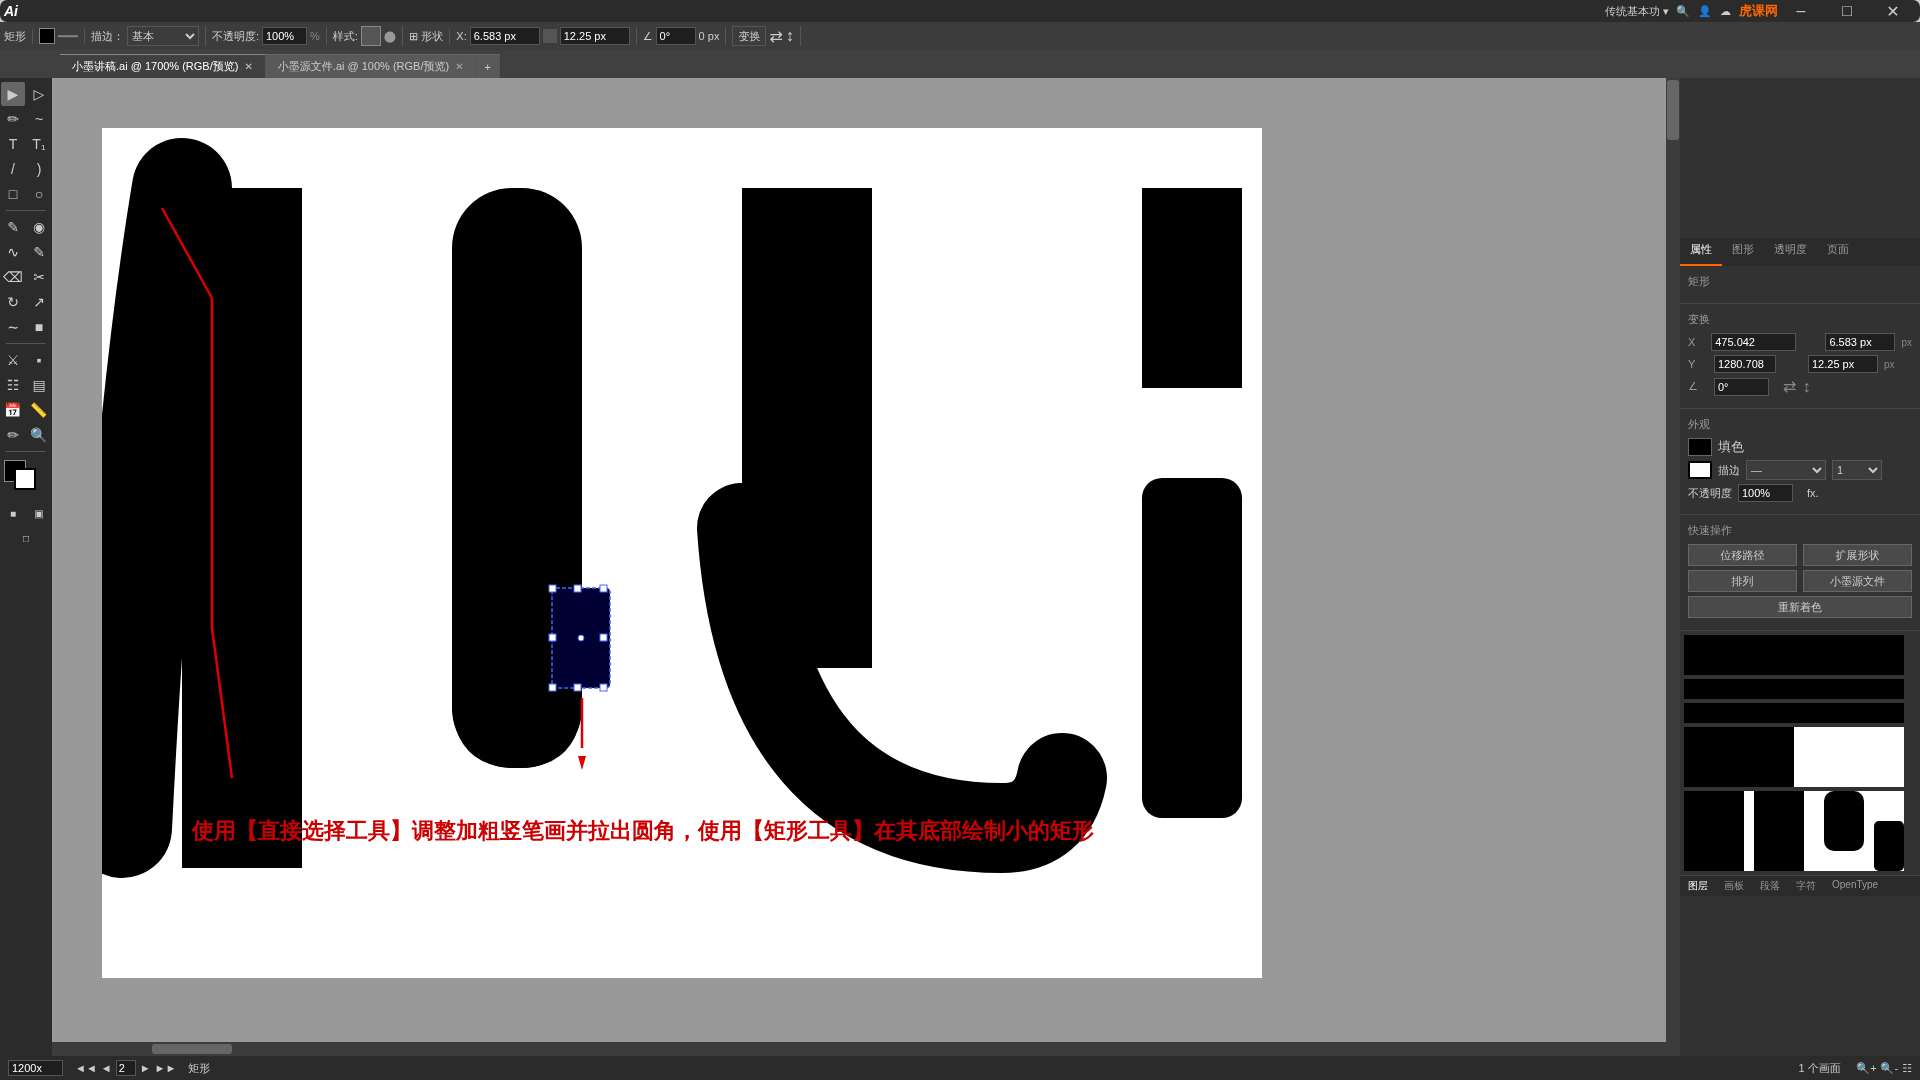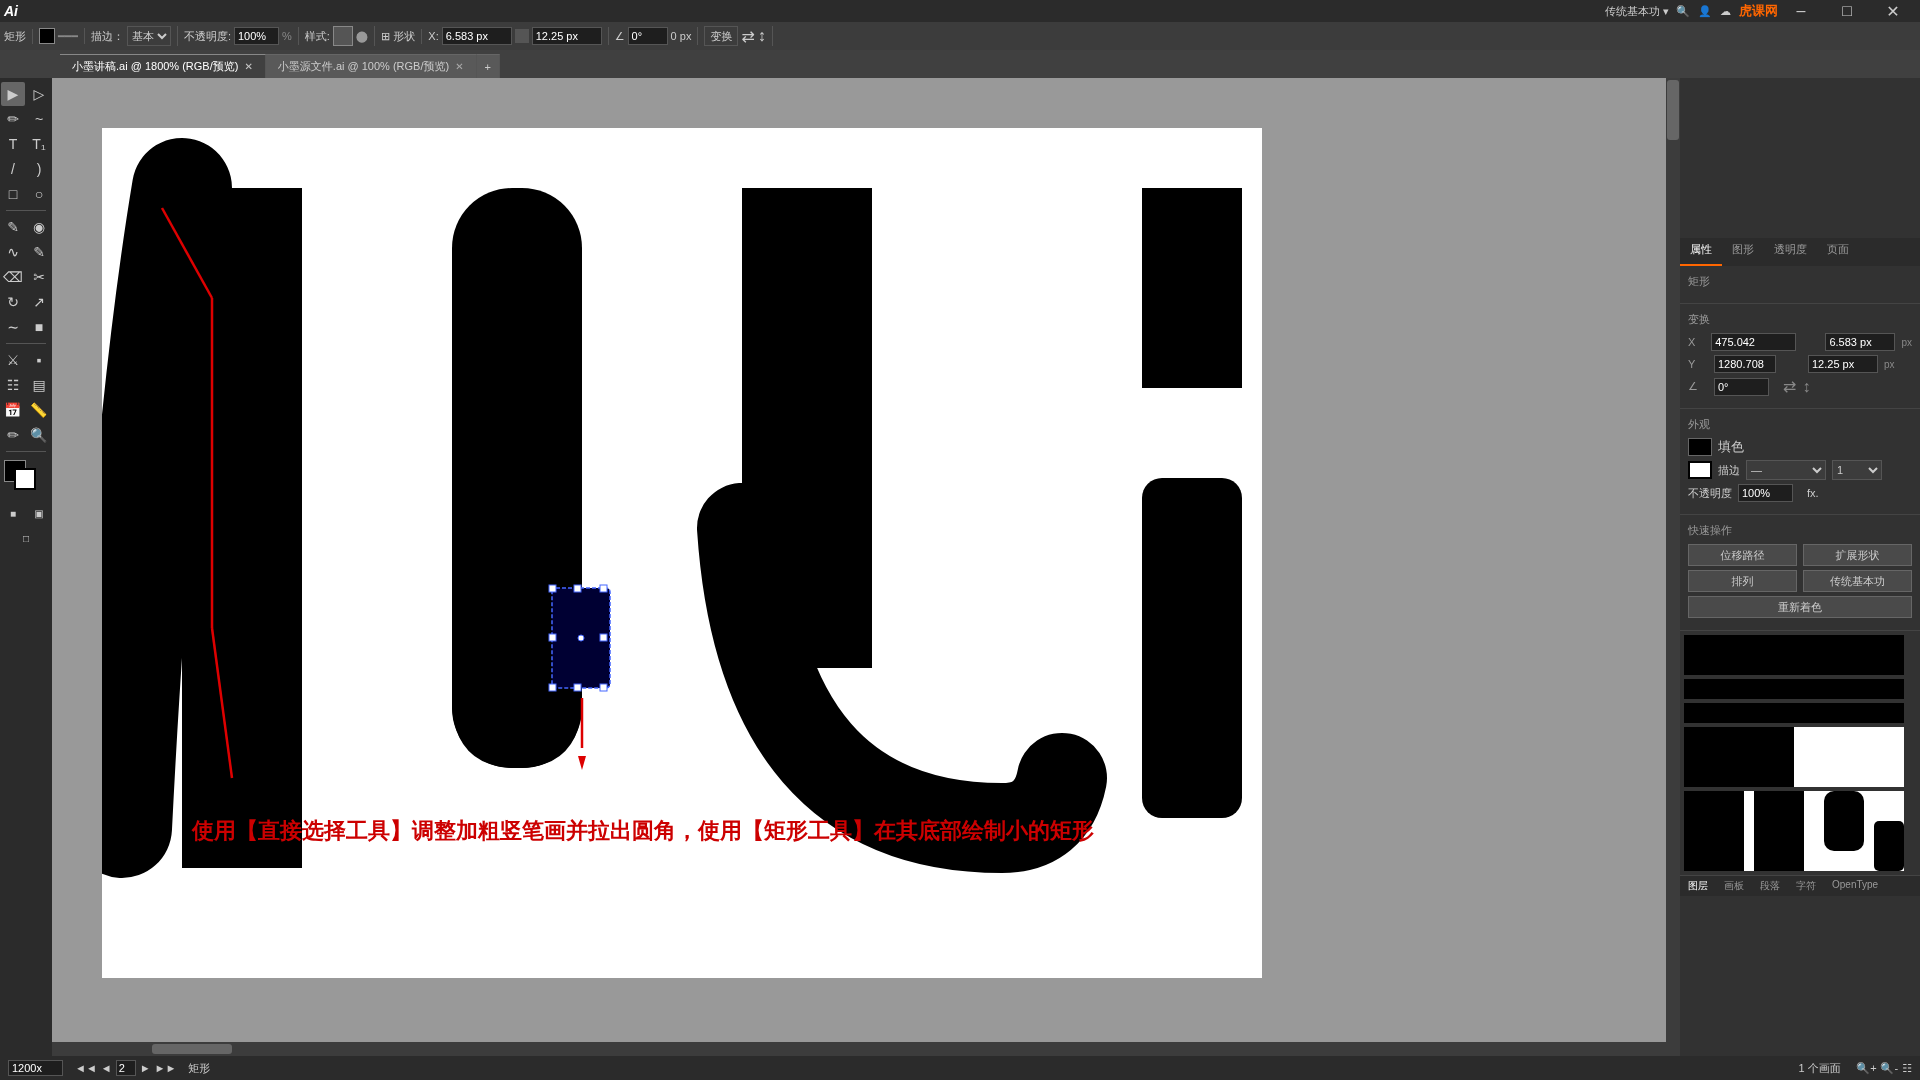--- a/index.html
+++ b/index.html
@@ -10,20 +10,21 @@
       width: 100%;
       height: 22px;
       background: #2b2b2b;
       display: flex;
       align-items: center;
       padding: 0 4px;
       color: #ccc;
       font-size: 12px;
       position: relative;
       z-index: 100;
+      border-radius: 7px;
     }
     #menu-bar .app-logo {
       color: #fff;
       font-weight: bold;
       font-size: 14px;
       margin-right: 8px;
       font-style: italic;
     }
     #menu-bar .menu-items {
       display: flex;
@@ -90,21 +91,21 @@
       padding: 0 3px;
       font-size: 11px;
       width: 50px;
     }
     .toolbar-select {
       background: #3c3c3c;
       border: 1px solid #555;
       color: #ccc;
       height: 20px;
       font-size: 11px;
-      width: 44px;
+      width: 72px;
     }
     .toolbar-btn {
       background: #3c3c3c;
       border: 1px solid #555;
       color: #ccc;
       height: 20px;
       padding: 0 5px;
       font-size: 11px;
       cursor: pointer;
     }
@@ -461,21 +462,21 @@
 
   <div class="toolbar-group">
     <button class="toolbar-btn">变换</button>
     <span style="color:#ccc; font-size:16px;">⇄</span>
     <span style="color:#ccc; font-size:16px;">↕</span>
   </div>
 </div>
 
 <div id="tabs-bar">
   <div class="tab active">
-    <span>小墨讲稿.ai @ 1800% (RGB/预览)</span>
+    <span>小墨讲稿.ai @ 1700% (RGB/预览)</span>
     <span class="tab-close">✕</span>
   </div>
   <div class="tab">
     <span>小墨源文件.ai @ 100% (RGB/预览)</span>
     <span class="tab-close">✕</span>
   </div>
   <div class="tab" style="padding:0 8px;">
     <span>+</span>
   </div>
 </div>
@@ -677,21 +678,21 @@
     </div>
 
     <div class="panel-section">
       <div class="panel-section-title">快速操作</div>
       <div class="panel-row">
         <button class="panel-btn">位移路径</button>
         <button class="panel-btn">扩展形状</button>
       </div>
       <div class="panel-row">
         <button class="panel-btn">排列</button>
-        <button class="panel-btn">传统基本功</button>
+        <button class="panel-btn">小墨源文件</button>
       </div>
       <div class="panel-row">
         <button class="panel-btn" style="flex:2;">重新着色</button>
       </div>
     </div>
 
     <div class="thumbnail-strip">
       <div class="thumb" style="height:40px;">
         <div class="mini-black-bar" style="height:40px; background:#000;"></div>
       </div>

